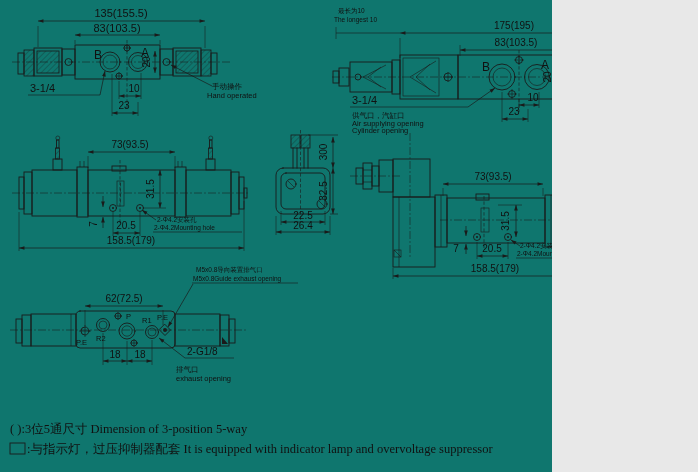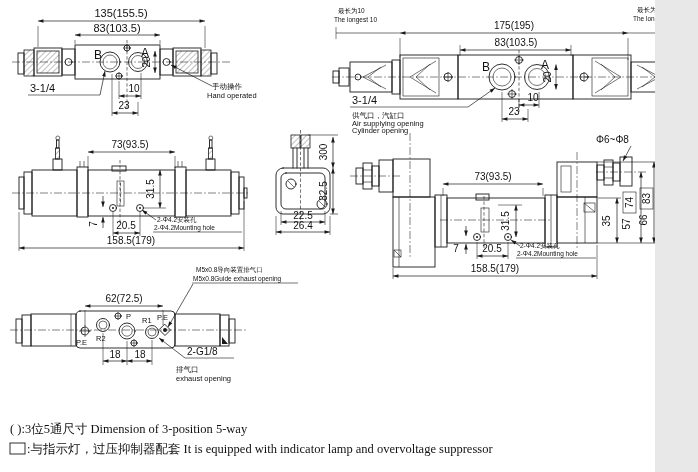--- a/index.html
+++ b/index.html
@@ -1,17 +1,17 @@
 <!DOCTYPE html>
 <html><head>
 <meta charset="utf-8">
 <style>
   html,body { margin:0; padding:0; background:#e8e8e8; }
   .canvas {
-    width:655px; height:472px; background:#ffffff; position:relative;
+    width:552px; height:472px; background:#0f766e; position:relative;
     font-family:"Liberation Sans", sans-serif; overflow:hidden;
   }
   svg { display:block; }
   
   .s   { stroke:#1a1a1a; stroke-width:0.9; fill:none; stroke-linecap:square; }
   .thin{ stroke:#1a1a1a; stroke-width:0.6; fill:none; }
   
   .cl  { stroke:#1a1a1a; stroke-width:0.55; stroke-dasharray:8 2.2 1.6 2.2; fill:none; }
   
   .dsh { stroke:#1a1a1a; stroke-width:0.6; stroke-dasharray:3.4 2; fill:none; }

